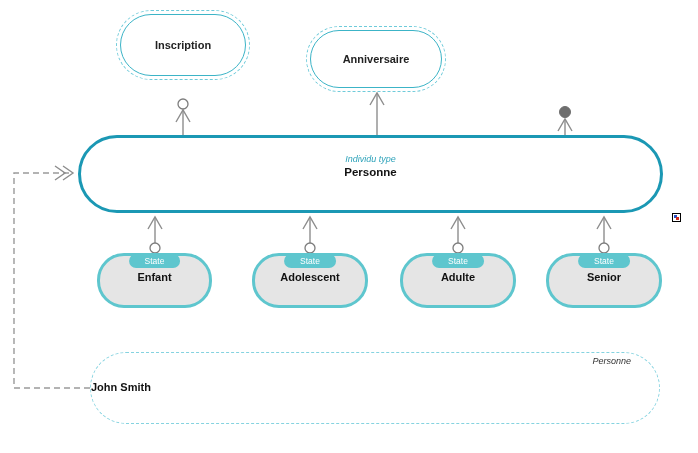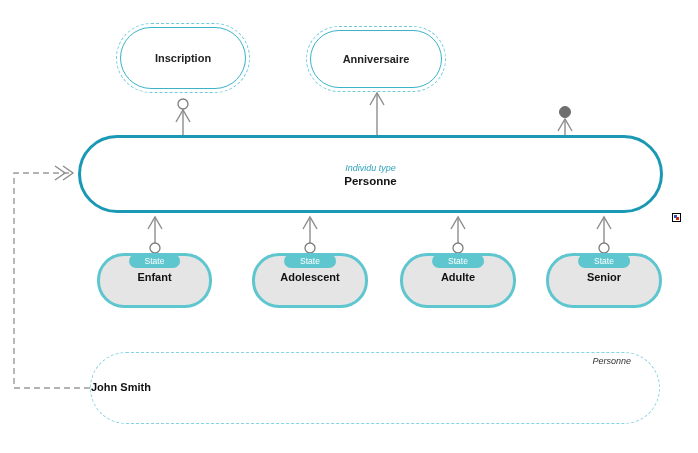--- a/index.html
+++ b/index.html
@@ -29,21 +29,21 @@
   .event-inner{
     width:100%;height:100%;box-sizing:border-box;background:#fff;
     border:1.4px solid var(--event-border);border-radius:36px;
     display:flex;align-items:center;justify-content:center;
     font-size:11px;font-weight:bold;color:#222;text-align:center;line-height:1.3;
     padding:0 14px;
   }
   .main-shape{
     left:78px;top:135px;width:585px;height:78px;background:#fff;
     border:3.5px solid var(--main-border);border-radius:39px;
-    text-align:center;padding-top:25px;
+    text-align:center;padding-top:16px;
   }
   .stereotype{font-size:9px;font-style:italic;color:var(--stereotype-text);line-height:11px;}
   .main-name{font-size:11.5px;font-weight:bold;color:#111;line-height:12px;margin-top:1px;}
   .state{
     top:253px;height:55px;background:#e5e5e5;
     border:3px solid var(--state-accent);border-radius:27px;
   }
   .state-badge{
     position:absolute;left:50%;top:-2px;transform:translateX(-50%);
     background:var(--state-accent);color:#ffffff;font-size:8.5px;
@@ -113,21 +113,21 @@
       <circle class="open-circle" cx="604" cy="248" r="5"></circle>
     </g>
 
     <g class="conn">
       <path class="dash" d="M90,388 L14,388 L14,173 L70,173"></path>
       <path d="M63,166 L73,173 L63,180"></path>
       <path d="M55,166 L65,173 L55,180"></path>
     </g>
   </svg>
 
-  <div class="shape event" style="left:116px;top:23px;width:134px;height:70px;">
+  <div class="shape event" style="left:116px;top:10px;width:134px;height:70px;">
     <div class="event-inner">Inscription</div>
   </div>
 
   <div class="shape event" style="left:306px;top:26px;width:140px;height:66px;">
     <div class="event-inner">Anniversaire</div>
   </div>
 
 
   <div class="shape main-shape">
     <div class="stereotype">Individu type</div>

